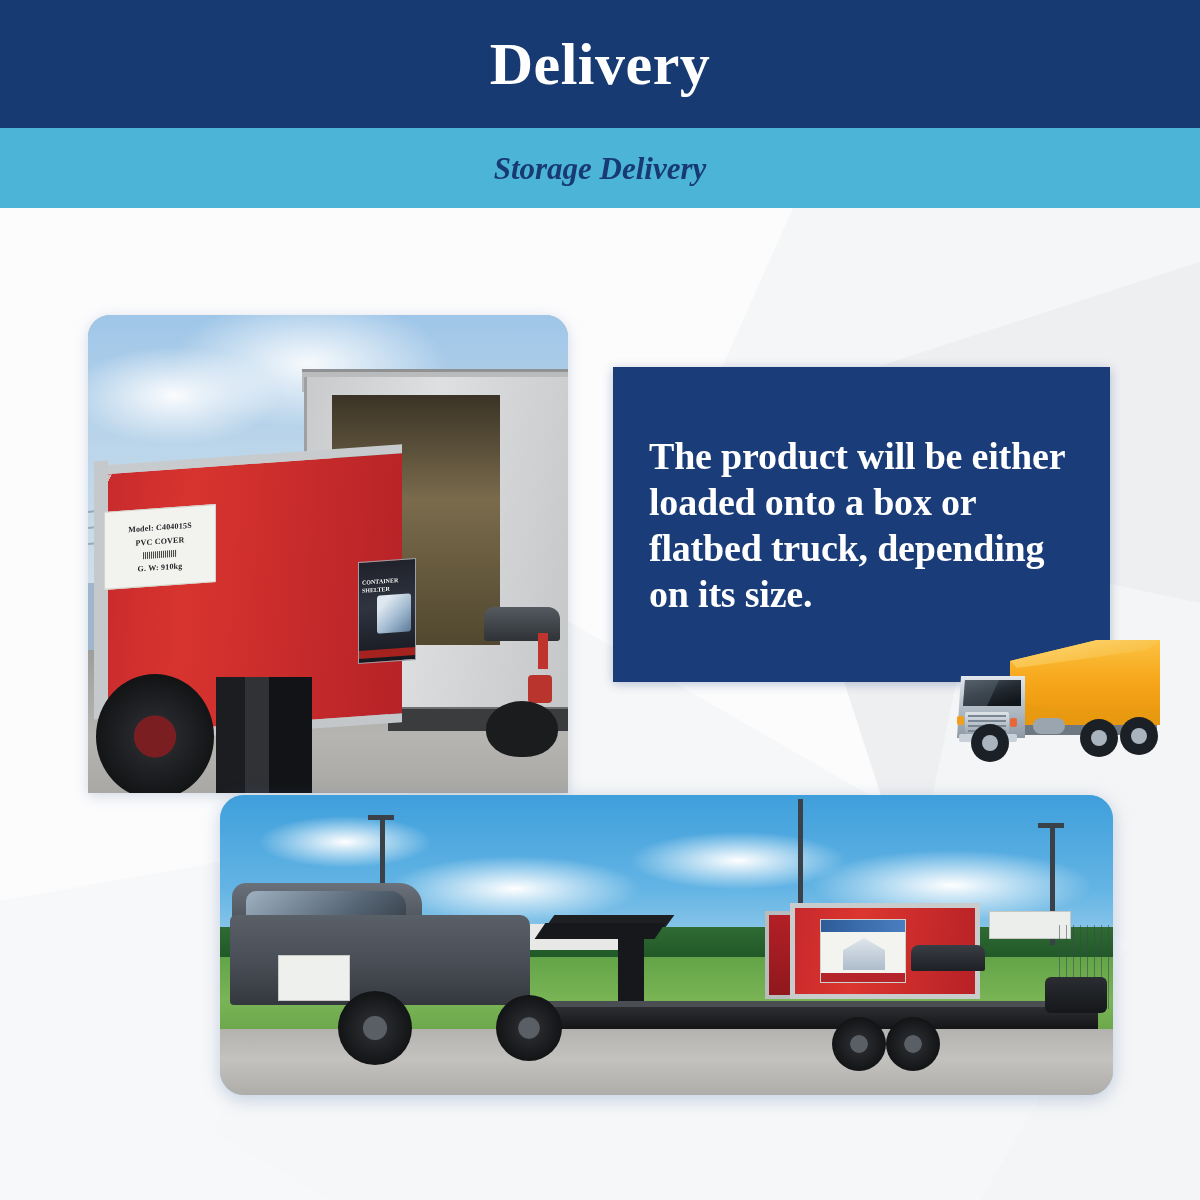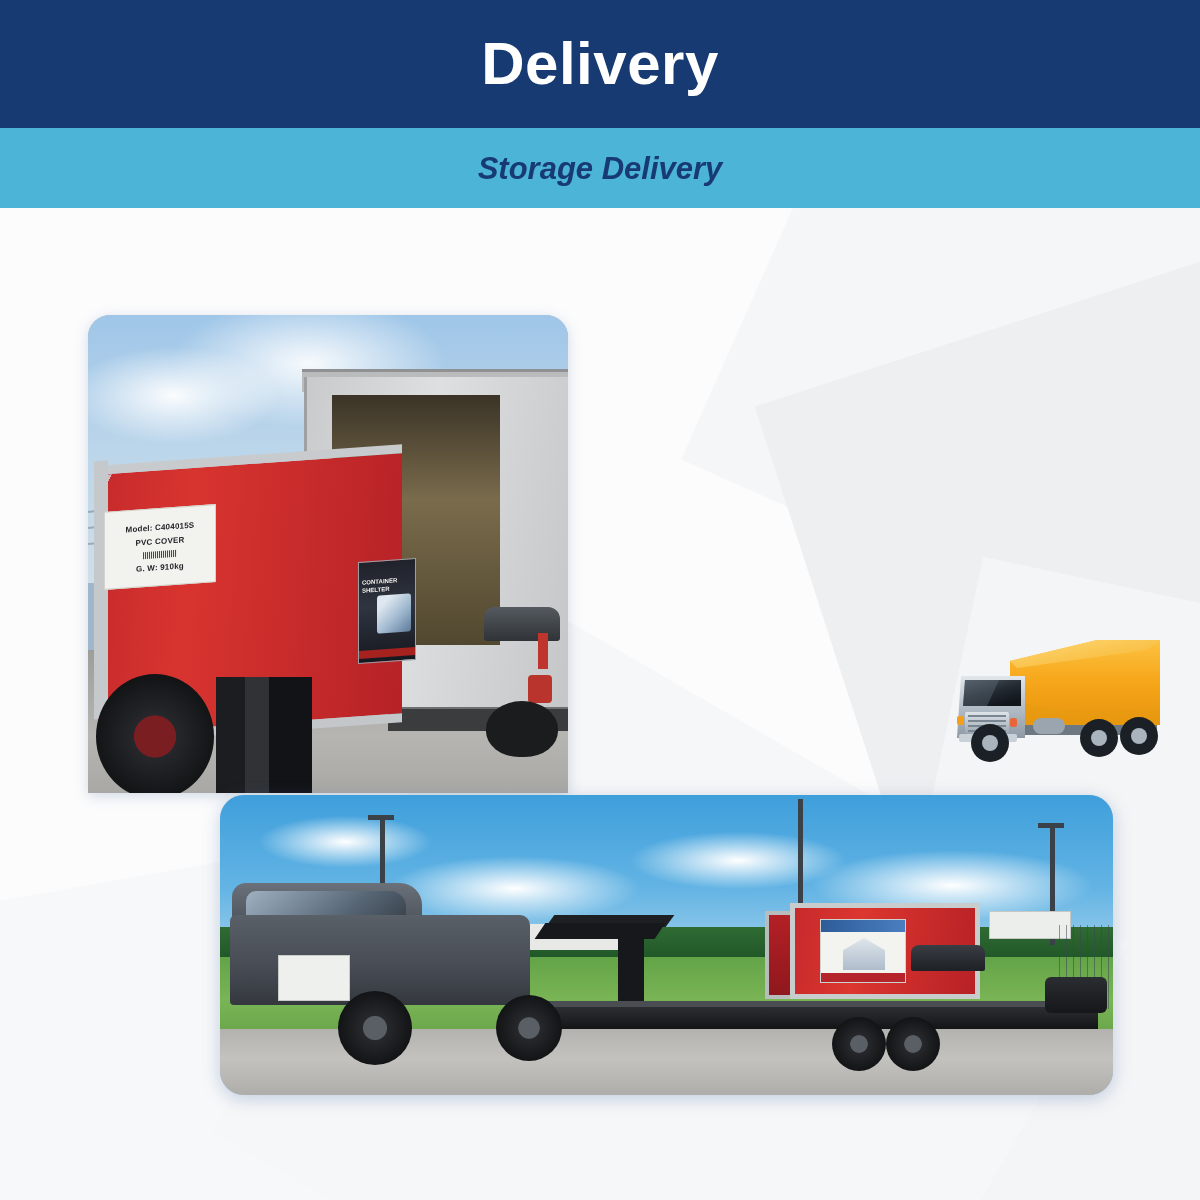--- a/index.html
+++ b/index.html
@@ -12,20 +12,21 @@
     overflow: hidden;
     font-family: "Liberation Sans", sans-serif;
     background: #ffffff;
   }
   .page {
     position: relative;
     width: 1200px;
     height: 1200px;
     background: #737373;
     overflow: hidden;
+    font-family: Liberation Serif, serif;
   }
 
   
   .header-band {
     position: absolute;
     left: 0; top: 0;
     width: 1200px; height: 128px;
     background: #173a72;
     display: flex;
     align-items: center;
@@ -594,20 +595,25 @@
 
     <div class="p2-darkcar"></div>
     <div class="p2-tarp"></div>
 
     <div class="p2-wheel" style="left:118px; top:196px; width:74px; height:74px;"></div>
     <div class="p2-wheel" style="left:276px; top:200px; width:66px; height:66px;"></div>
     <div class="p2-wheel" style="left:612px; top:222px; width:54px; height:54px;"></div>
     <div class="p2-wheel" style="left:666px; top:222px; width:54px; height:54px;"></div>
   </div>
 
+  <div class="callout">
+    <div class="callout-inner">
+      <p class="callout-text">The product will be either loaded onto a box or flatbed truck, depending on its size.</p>
+    </div>
+  </div>
 
   <div class="truck-icon">
     <svg viewBox="0 0 215 135" width="215" height="135" xmlns="http://www.w3.org/2000/svg">
       <defs>
         <linearGradient id="gCargo" x1="0" y1="0" x2="0" y2="1">
           <stop offset="0" stop-color="#fcc342"></stop>
           <stop offset="0.45" stop-color="#f7a81c"></stop>
           <stop offset="1" stop-color="#e8940c"></stop>
         </linearGradient>
         <linearGradient id="gCargoTop" x1="0" y1="0" x2="1" y2="1">

